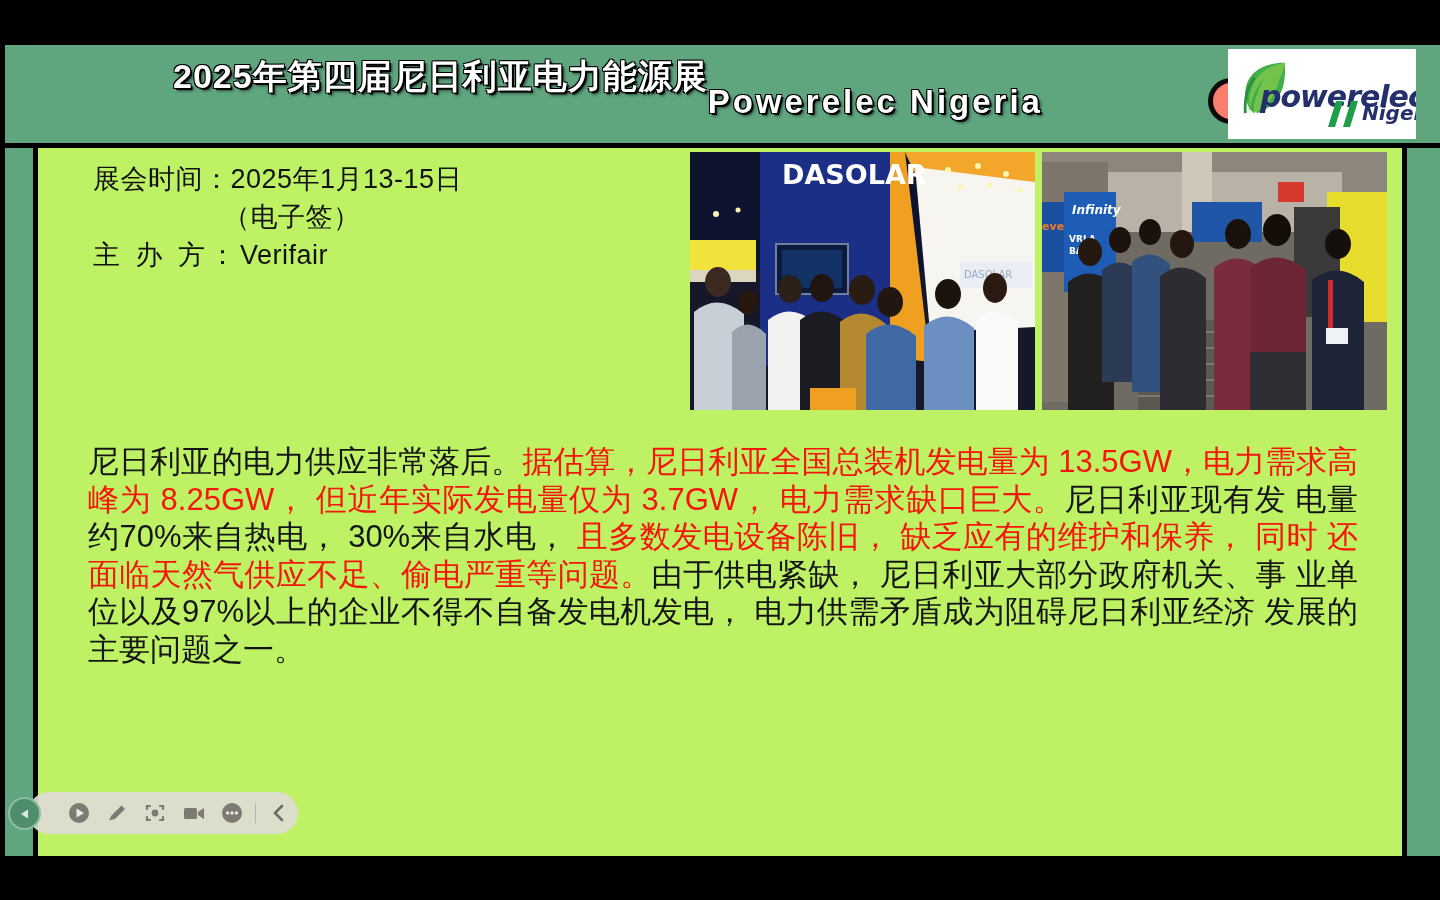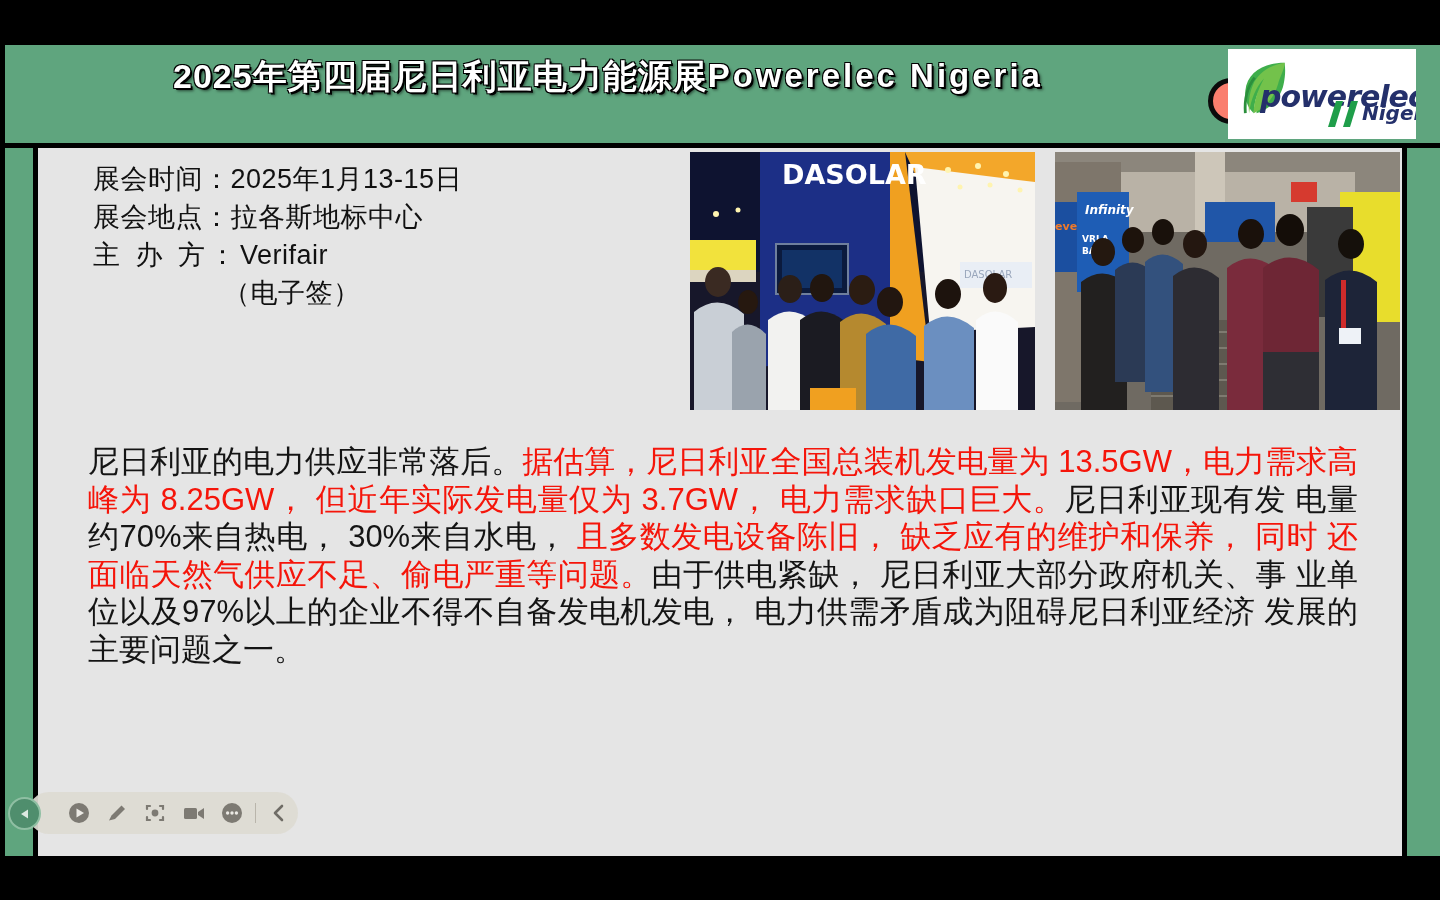--- a/index.html
+++ b/index.html
@@ -46,20 +46,21 @@
     font-size:34px; font-weight:bold; color:#ffffff; letter-spacing:1px;
     line-height:40px;
     text-shadow: 2px 2px 0 #000, -1px -1px 0 #000, 1px -1px 0 #000, -1px 1px 0 #000, 3px 3px 3px rgba(0,0,0,.55);
     white-space:nowrap;
   }
   .hdr-title-en {
     font-size:33px; font-weight:bold; color:#ffffff; letter-spacing:3px;
     line-height:40px;
     text-shadow: 2px 2px 0 #000, -1px -1px 0 #000, 1px -1px 0 #000, -1px 1px 0 #000, 3px 3px 3px rgba(0,0,0,.55);
     white-space:nowrap;
+    margin-top:26px;
   }
 
   
   .red-dot {
     position:absolute; left:1208px; top:78px; width:46px; height:46px;
     border-radius:50%; background:#fa7e6e; border:5px solid #0b0b0b;
   }
   
   .logo-box {
     position:absolute; left:1228px; top:49px; width:188px; height:90px;
@@ -76,33 +77,33 @@
   .logo-bars { position:absolute; left:88px; top:44px; width:40px; height:26px; }
   .logo-sub {
     position:absolute; left:128px; top:44px;
     font-size:20px; font-weight:bold; font-style:italic; color:#24306b;
     font-family:"DejaVu Sans",sans-serif;
   }
 
   
   .content {
     position:absolute; left:38px; top:148px; width:1364px; height:708px;
-    background:#e5e5e5;
+    background:#bef264;
   }
 
   .info-block {
     position:absolute; left:55px; top:12px; width:600px;
     font-size:27px; color:#111; line-height:38px; letter-spacing:0.5px;
   }
   .info-line { white-space:pre; }
   .info-line.indent { padding-left:130px; }
   .info-line.sp { letter-spacing:4px; }
   .info-line.sp .val { letter-spacing:0.5px; }
 
-  .photos { position:absolute; left:652px; top:4px; display:flex; gap:20px; }
+  .photos { position:absolute; left:652px; top:4px; display:flex; gap:7px; }
   .photo { width:345px; height:258px; overflow:hidden; position:relative; background:#222; }
   .photo svg { display:block; width:100%; height:100%; }
 
   .body-text {
     position:absolute; left:50px; top:295px; width:1270px;
     font-size:31px; line-height:37.5px; color:#141414; letter-spacing:0px;
     text-align:justify; text-justify:inter-character;
   }
   .body-text p { margin:0; }
   .red { color:#f5150a; }
@@ -158,23 +159,22 @@
         <path d="M21 26 L29 0 L36 0 L28 26 Z" fill="#1f9e4a"></path>
       </svg>
       <div class="logo-sub">Nigeria</div>
     </div>
   </div>
 
   <div class="content">
 
     <div class="info-block">
       <div class="info-line"><span>展会时间：</span><span>2025年1月13-15日</span></div>
-      <div class="info-line"><span>展会地点：</span><span>拉各斯地标中心</span></div>
+      <div class="info-line indent">（电子签）</div>
       <div class="info-line sp"><span>主 办 方：</span><span class="val">Verifair</span></div>
-      <div class="info-line indent">（电子签）</div>
     </div>
 
     <div class="photos">
       <div class="photo">
         <svg viewBox="0 0 345 258" preserveAspectRatio="xMidYMid slice">
           <rect width="345" height="258" fill="#17172a"></rect>
           <rect x="0" y="0" width="345" height="120" fill="#0e1330"></rect>
           <polygon points="70,0 200,0 200,200 70,215" fill="#1c2f86"></polygon>
           <polygon points="200,0 215,0 240,210 200,205" fill="#f0a020"></polygon>
           <polygon points="215,0 345,0 345,40 240,55" fill="#f3a72a"></polygon>

